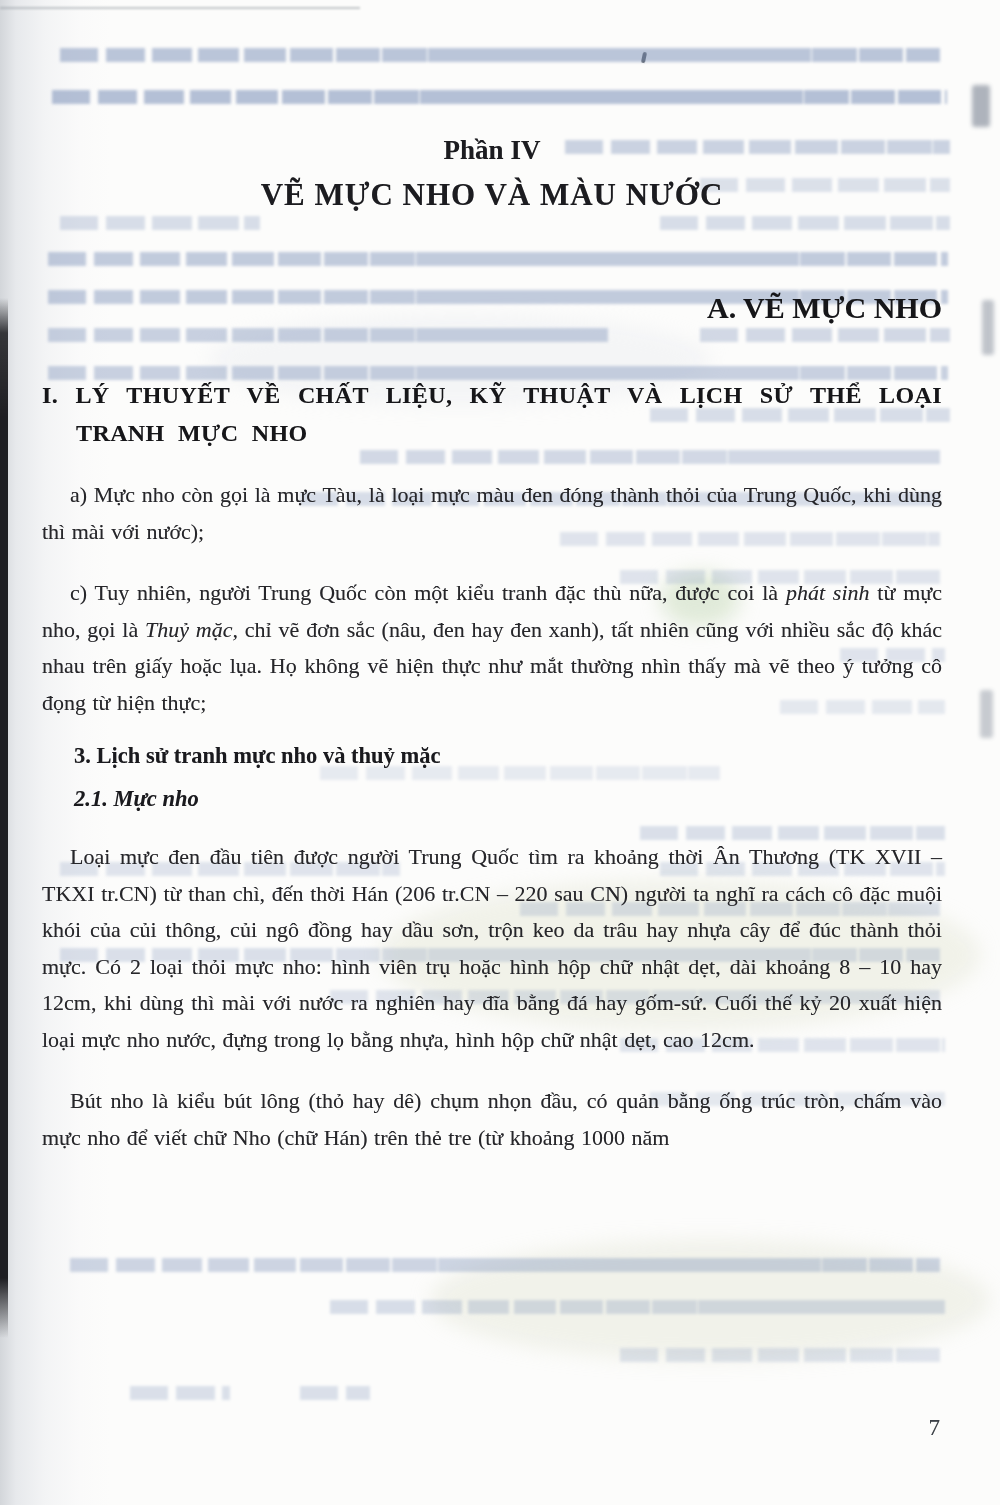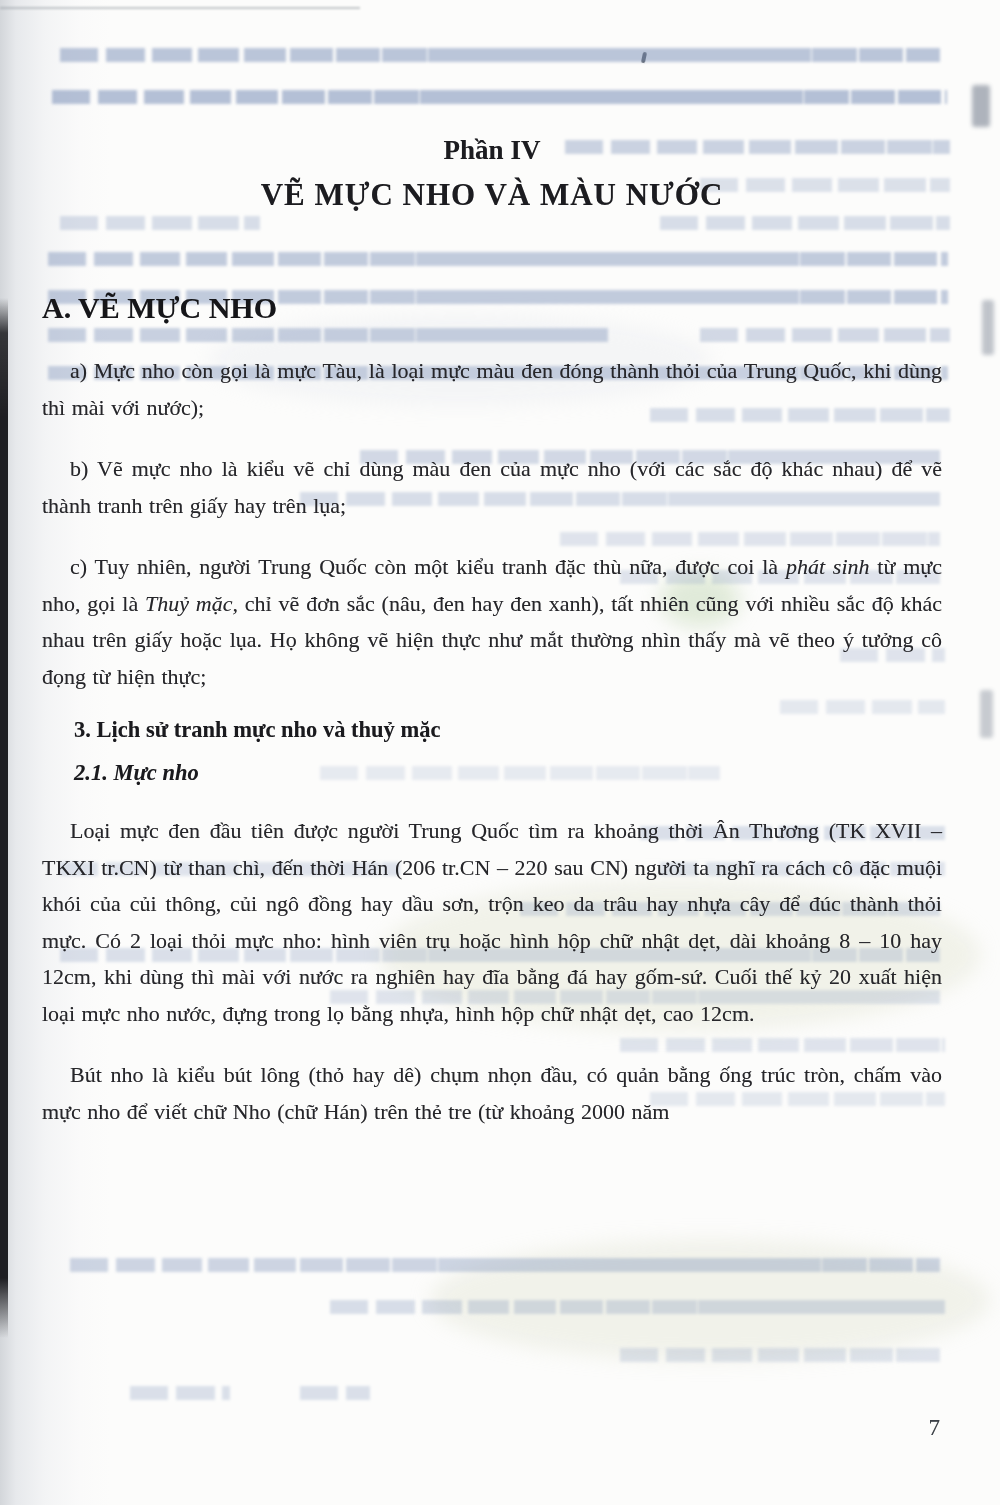--- a/index.html
+++ b/index.html
@@ -64,21 +64,21 @@
   .part-label {
     margin: 133px 0 0 0; text-align: center;
     font-size: 27px; font-weight: bold; line-height: 34px; color: #1c1c20;
   }
   .part-title {
     margin: 7px 0 0 0; text-align: center;
     font-size: 31px; font-weight: bold; line-height: 42px;
     letter-spacing: 1px; color: #1c1c20;
   }
   .section-a {
-    margin: 72px 0 0 0; text-align: left;
+    margin: 72px 0 0 0; text-align: right;
     font-size: 30px; font-weight: bold; line-height: 40px; color: #161619;
   }
   .heading-roman {
     margin: 48px 0 0 0;
     font-size: 24px; font-weight: bold; line-height: 38px;
     word-spacing: 7px; letter-spacing: 0.4px;
     text-align: justify; text-align-last: left;
     padding-left: 34px; text-indent: -34px;
     color: #161619;
   }
@@ -155,29 +155,29 @@
   <div class="smudge" style="top:85px;left:972px;width:18px;height:42px;opacity:0.45;"></div>
   <div class="smudge" style="top:300px;left:982px;width:12px;height:55px;opacity:0.35;"></div>
   <div class="smudge" style="top:690px;left:980px;width:13px;height:48px;opacity:0.30;"></div>
 
   <div class="content">
 
     <div class="part-label">Phần IV</div>
     <div class="part-title">VẼ MỰC NHO VÀ MÀU NƯỚC</div>
     <div class="section-a">A. VẼ MỰC NHO</div>
 
+    <div class="heading-roman">I. LÝ THUYẾT VỀ CHẤT LIỆU, KỸ THUẬT VÀ LỊCH SỬ THỂ LOẠI TRANH MỰC NHO</div>
 
 
     <p class="body mt-lg">a) Mực nho còn gọi là mực Tàu, là loại mực màu đen đóng thành thỏi của Trung Quốc, khi dùng thì mài với nước);</p>
-    <p class="body">b) Vẽ mực nho là kiểu vẽ chỉ dùng màu đen của mực nho (với các sắc độ khác nhau) để vẽ thành tranh trên giấy hay trên lụa;</p>
     <p class="body"><span>c) Tuy nhiên, người Trung Quốc còn một kiểu tranh đặc thù nữa, được coi là </span><span class="it">phát sinh</span><span> từ mực nho, gọi là </span><span class="it">Thuỷ mặc,</span><span> chỉ vẽ đơn sắc (nâu, đen hay đen xanh), tất nhiên cũng với nhiều sắc độ khác nhau trên giấy hoặc lụa. Họ không vẽ hiện thực như mắt thường nhìn thấy mà vẽ theo ý tưởng cô đọng từ hiện thực;</span></p>
 
     <div class="subhead">3. Lịch sử tranh mực nho và thuỷ mặc</div>
     <div class="subhead-italic">2.1. Mực nho</div>
     <p class="body mt-lg">Loại mực đen đầu tiên được người Trung Quốc tìm ra khoảng thời Ân Thương (TK XVII – TKXI tr.CN) từ than chì, đến thời Hán (206 tr.CN – 220 sau CN) người ta nghĩ ra cách cô đặc muội khói của củi thông, củi ngô đồng hay dầu sơn, trộn keo da trâu hay nhựa cây để đúc thành thỏi mực. Có 2 loại thỏi mực nho: hình viên trụ hoặc hình hộp chữ nhật dẹt, dài khoảng 8 – 10 hay 12cm, khi dùng thì mài với nước ra nghiên hay đĩa bằng đá hay gốm-sứ. Cuối thế kỷ 20 xuất hiện loại mực nho nước, đựng trong lọ bằng nhựa, hình hộp chữ nhật dẹt, cao 12cm.</p>
 
-    <p class="body mt-lg">Bút nho là kiểu bút lông (thỏ hay dê) chụm nhọn đầu, có quản bằng ống trúc tròn, chấm vào mực nho để viết chữ Nho (chữ Hán) trên thẻ tre (từ khoảng 2000 năm</p>
+    <p class="body mt-lg">Bút nho là kiểu bút lông (thỏ hay dê) chụm nhọn đầu, có quản bằng ống trúc tròn, chấm vào mực nho để viết chữ Nho (chữ Hán) trên thẻ tre (từ khoảng 1000 năm</p>
 
   </div>
 
   <div class="page-number">7</div>
 
 </div>
 
 </body></html>

